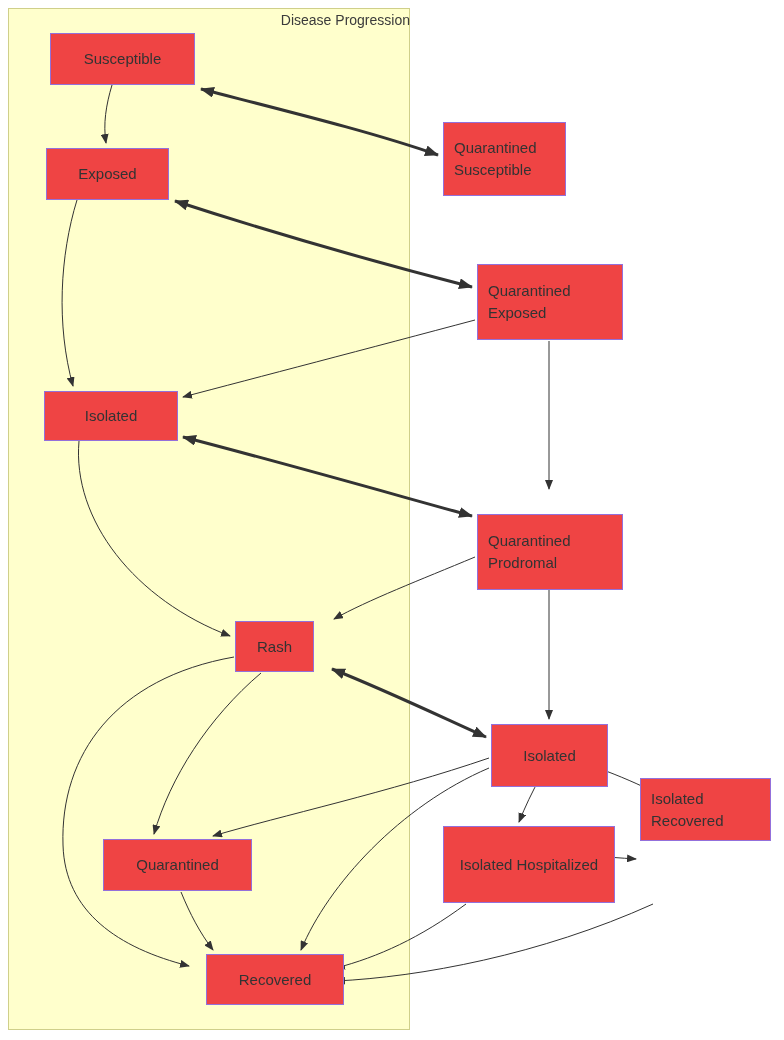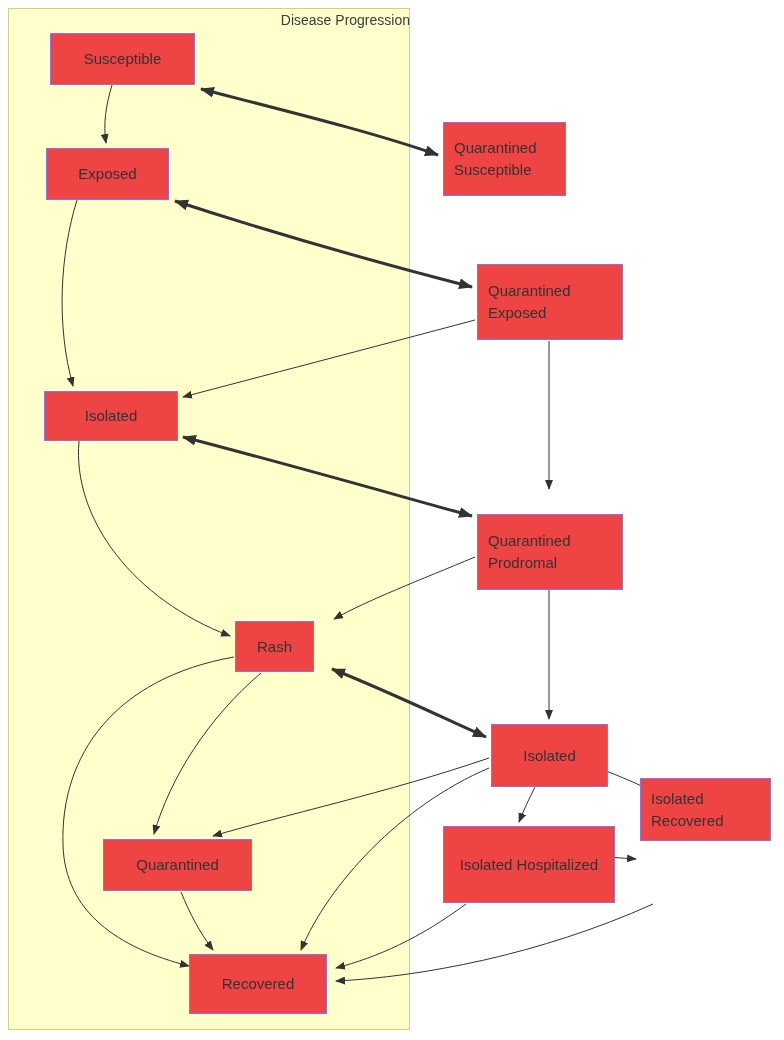--- a/index.html
+++ b/index.html
@@ -119,17 +119,17 @@
   </div>
   <div class="node" style="left:103px;top:839px;width:149px;height:52px">
     <span>Quarantined</span>
   </div>
   <div class="node" style="left:443px;top:826px;width:172px;height:77px">
     <span>Isolated Hospitalized</span>
   </div>
   <div class="node" style="left:640px;top:778px;width:131px;height:63px">
     <span>Isolated Recovered</span>
   </div>
-  <div class="node" style="left:189px;top:954px;width:138px;height:60px">
+  <div class="node" style="left:206px;top:954px;width:138px;height:51px">
     <span>Recovered</span>
   </div>
 
 </div>
 
 </body></html>

